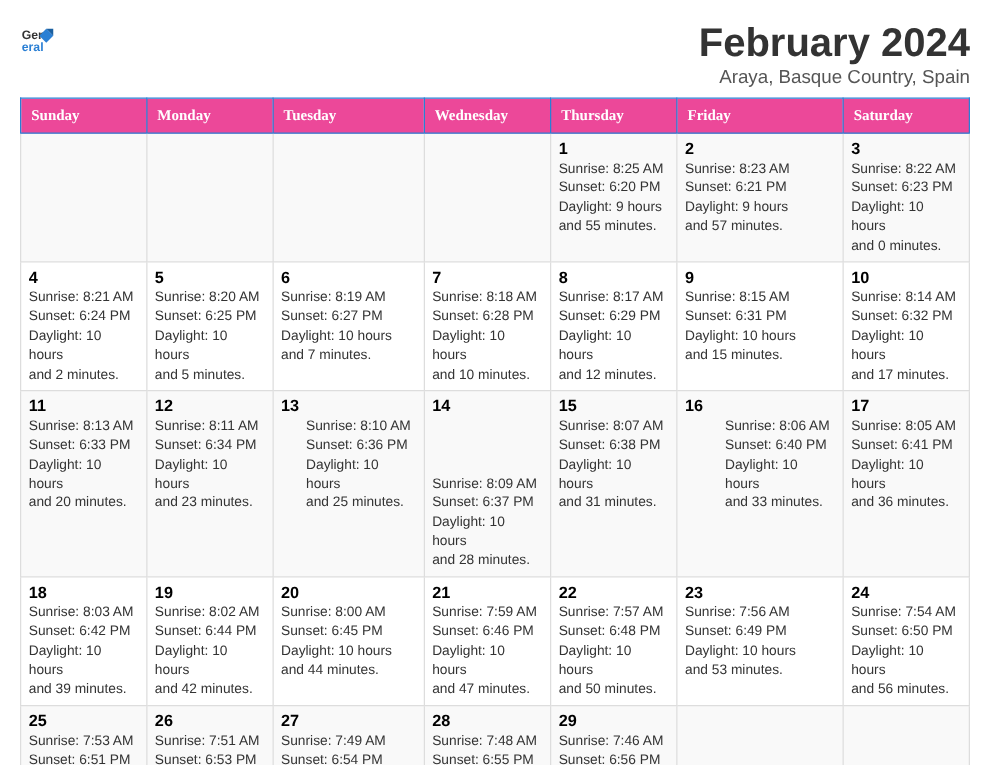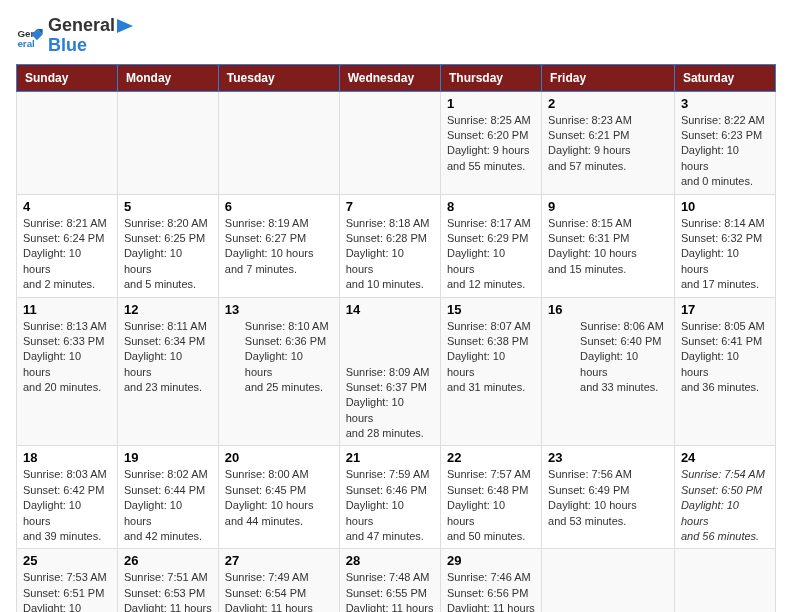--- a/index.html
+++ b/index.html
@@ -37,22 +37,23 @@
       font-size: 15px;
       font-weight: normal;
       color: #555;
     }
     table {
       width: 100%;
       border-collapse: collapse;
       font-size: 11px;
     }
     thead tr {
-      background-color: #7f1d1d;
+      background-color: #ec4899;
       color: #fff;
+      font-family: Liberation Serif, serif;
     }
     thead th {
       padding: 6px 8px;
       text-align: left;
       font-weight: bold;
       font-size: 12px;
       border: 1px solid #2a7fd4;
     }
     tbody tr {
       border-bottom: 1px solid #ccc;
@@ -88,30 +89,24 @@
 <body>
 
 <div class="header">
   <div class="logo">
     <svg class="logo-icon" viewBox="0 0 40 40">
       <text x="2" y="22" font-size="14" font-weight="bold" fill="#333">Gen</text>
       <text x="2" y="36" font-size="14" font-weight="bold" fill="#2a7fd4">eral</text>
       <polygon points="30,10 38,18 30,26 22,18" fill="#2a7fd4"></polygon>
       <polygon points="30,10 38,18 38,10" fill="#1a5fa0"></polygon>
     </svg>
-    <div>
-      <div style="font-size:18px;font-weight:bold;color:#333;line-height:1.1;">
-        <span style="color:#333;">General</span><svg width="20" height="14" viewBox="0 0 20 14" style="vertical-align:middle;margin-left:2px;">
-            <polygon points="0,0 16,7 0,14" fill="#2a7fd4"></polygon>
-          </svg>
-      </div>
-      <div style="font-size:18px;font-weight:bold;color:#2a7fd4;line-height:1.1;">Blue</div>
-    </div>
   </div>
   <div class="title-block">
+    <h1>February 2024</h1>
+    <h2>Araya, Basque Country, Spain</h2>
   </div>
 </div>
 
 <table>
   <thead>
     <tr>
     <th>Sunday</th>
         <th>Monday</th>
         <th>Tuesday</th>
         <th>Wednesday</th>
@@ -288,21 +283,21 @@
         </td>
         <td>
           <span class="day-num">23</span>
           <div class="day-info" style="white-space: pre-line;">Sunrise: 7:56 AM
 Sunset: 6:49 PM
 Daylight: 10 hours
 and 53 minutes.</div>
         </td>
         <td>
           <span class="day-num">24</span>
-          <div class="day-info" style="white-space: pre-line; font-style: italic;">Sunrise: 7:54 AM
+          <div class="day-info" style="white-space: pre-line;">Sunrise: 7:54 AM
 Sunset: 6:50 PM
 Daylight: 10 hours
 and 56 minutes.</div>
         </td>
       </tr>
       <tr>
         <td>
           <span class="day-num">25</span>
           <div class="day-info" style="white-space: pre-line;">Sunrise: 7:53 AM
 Sunset: 6:51 PM

